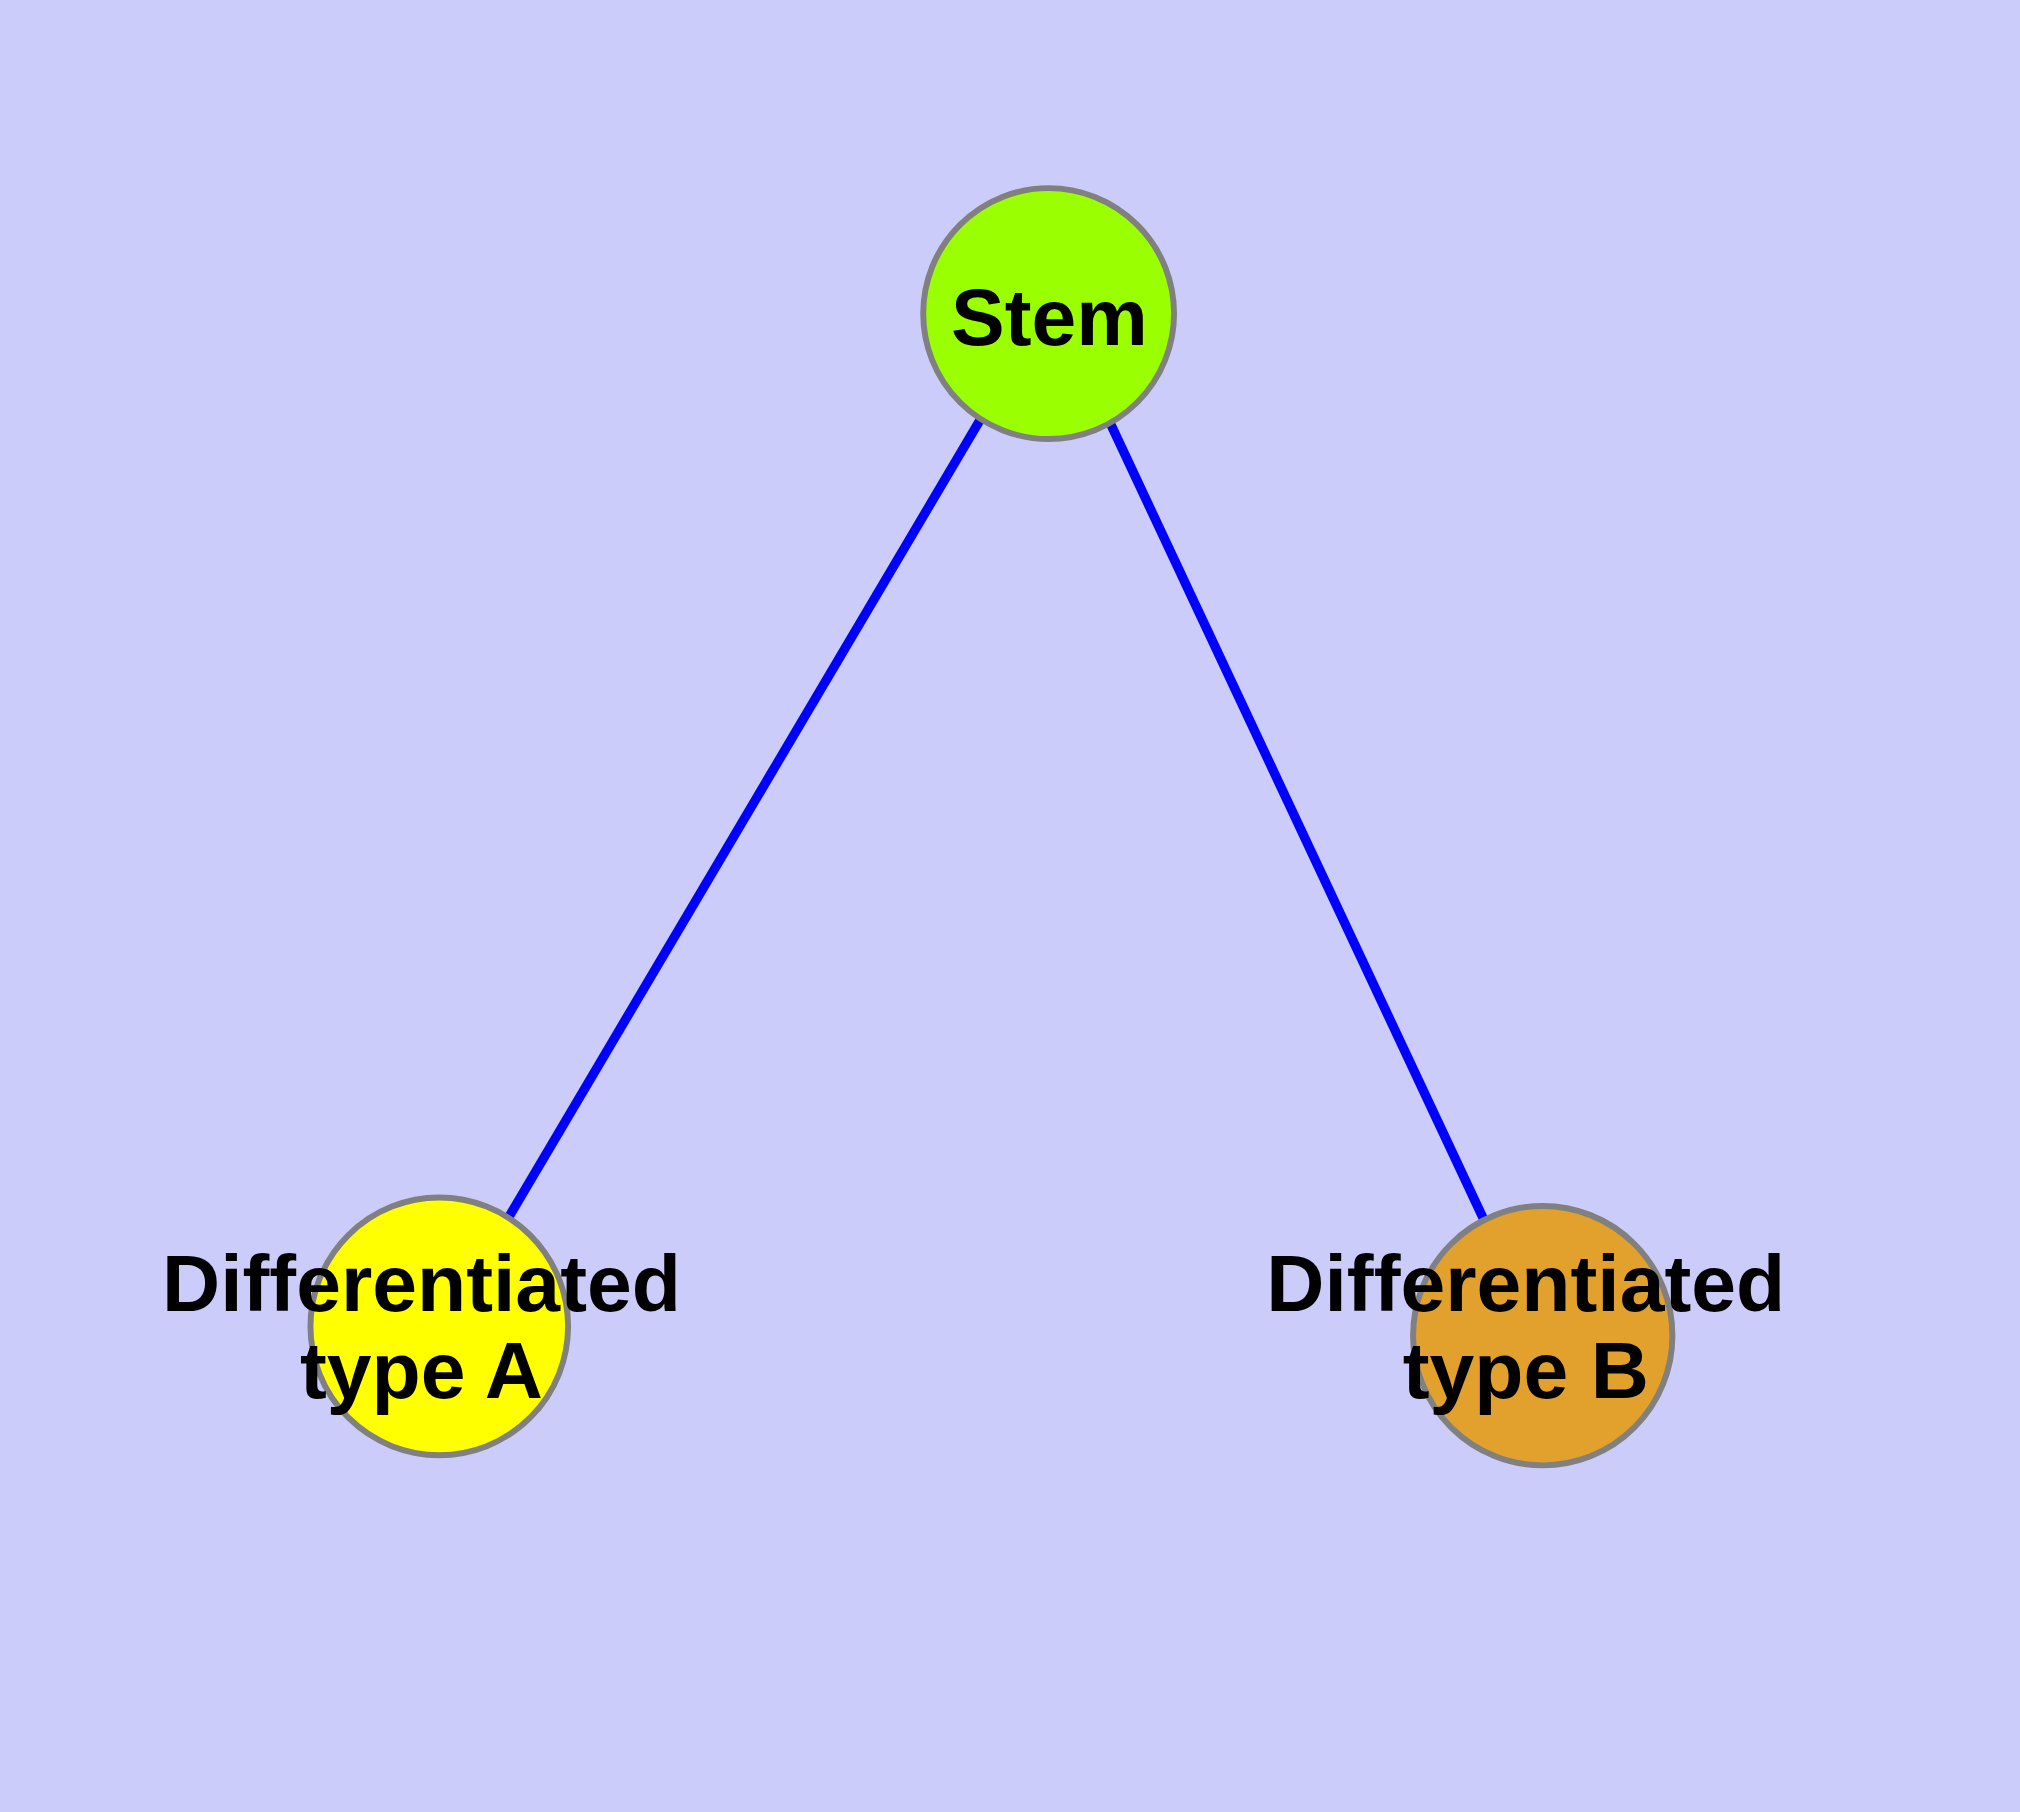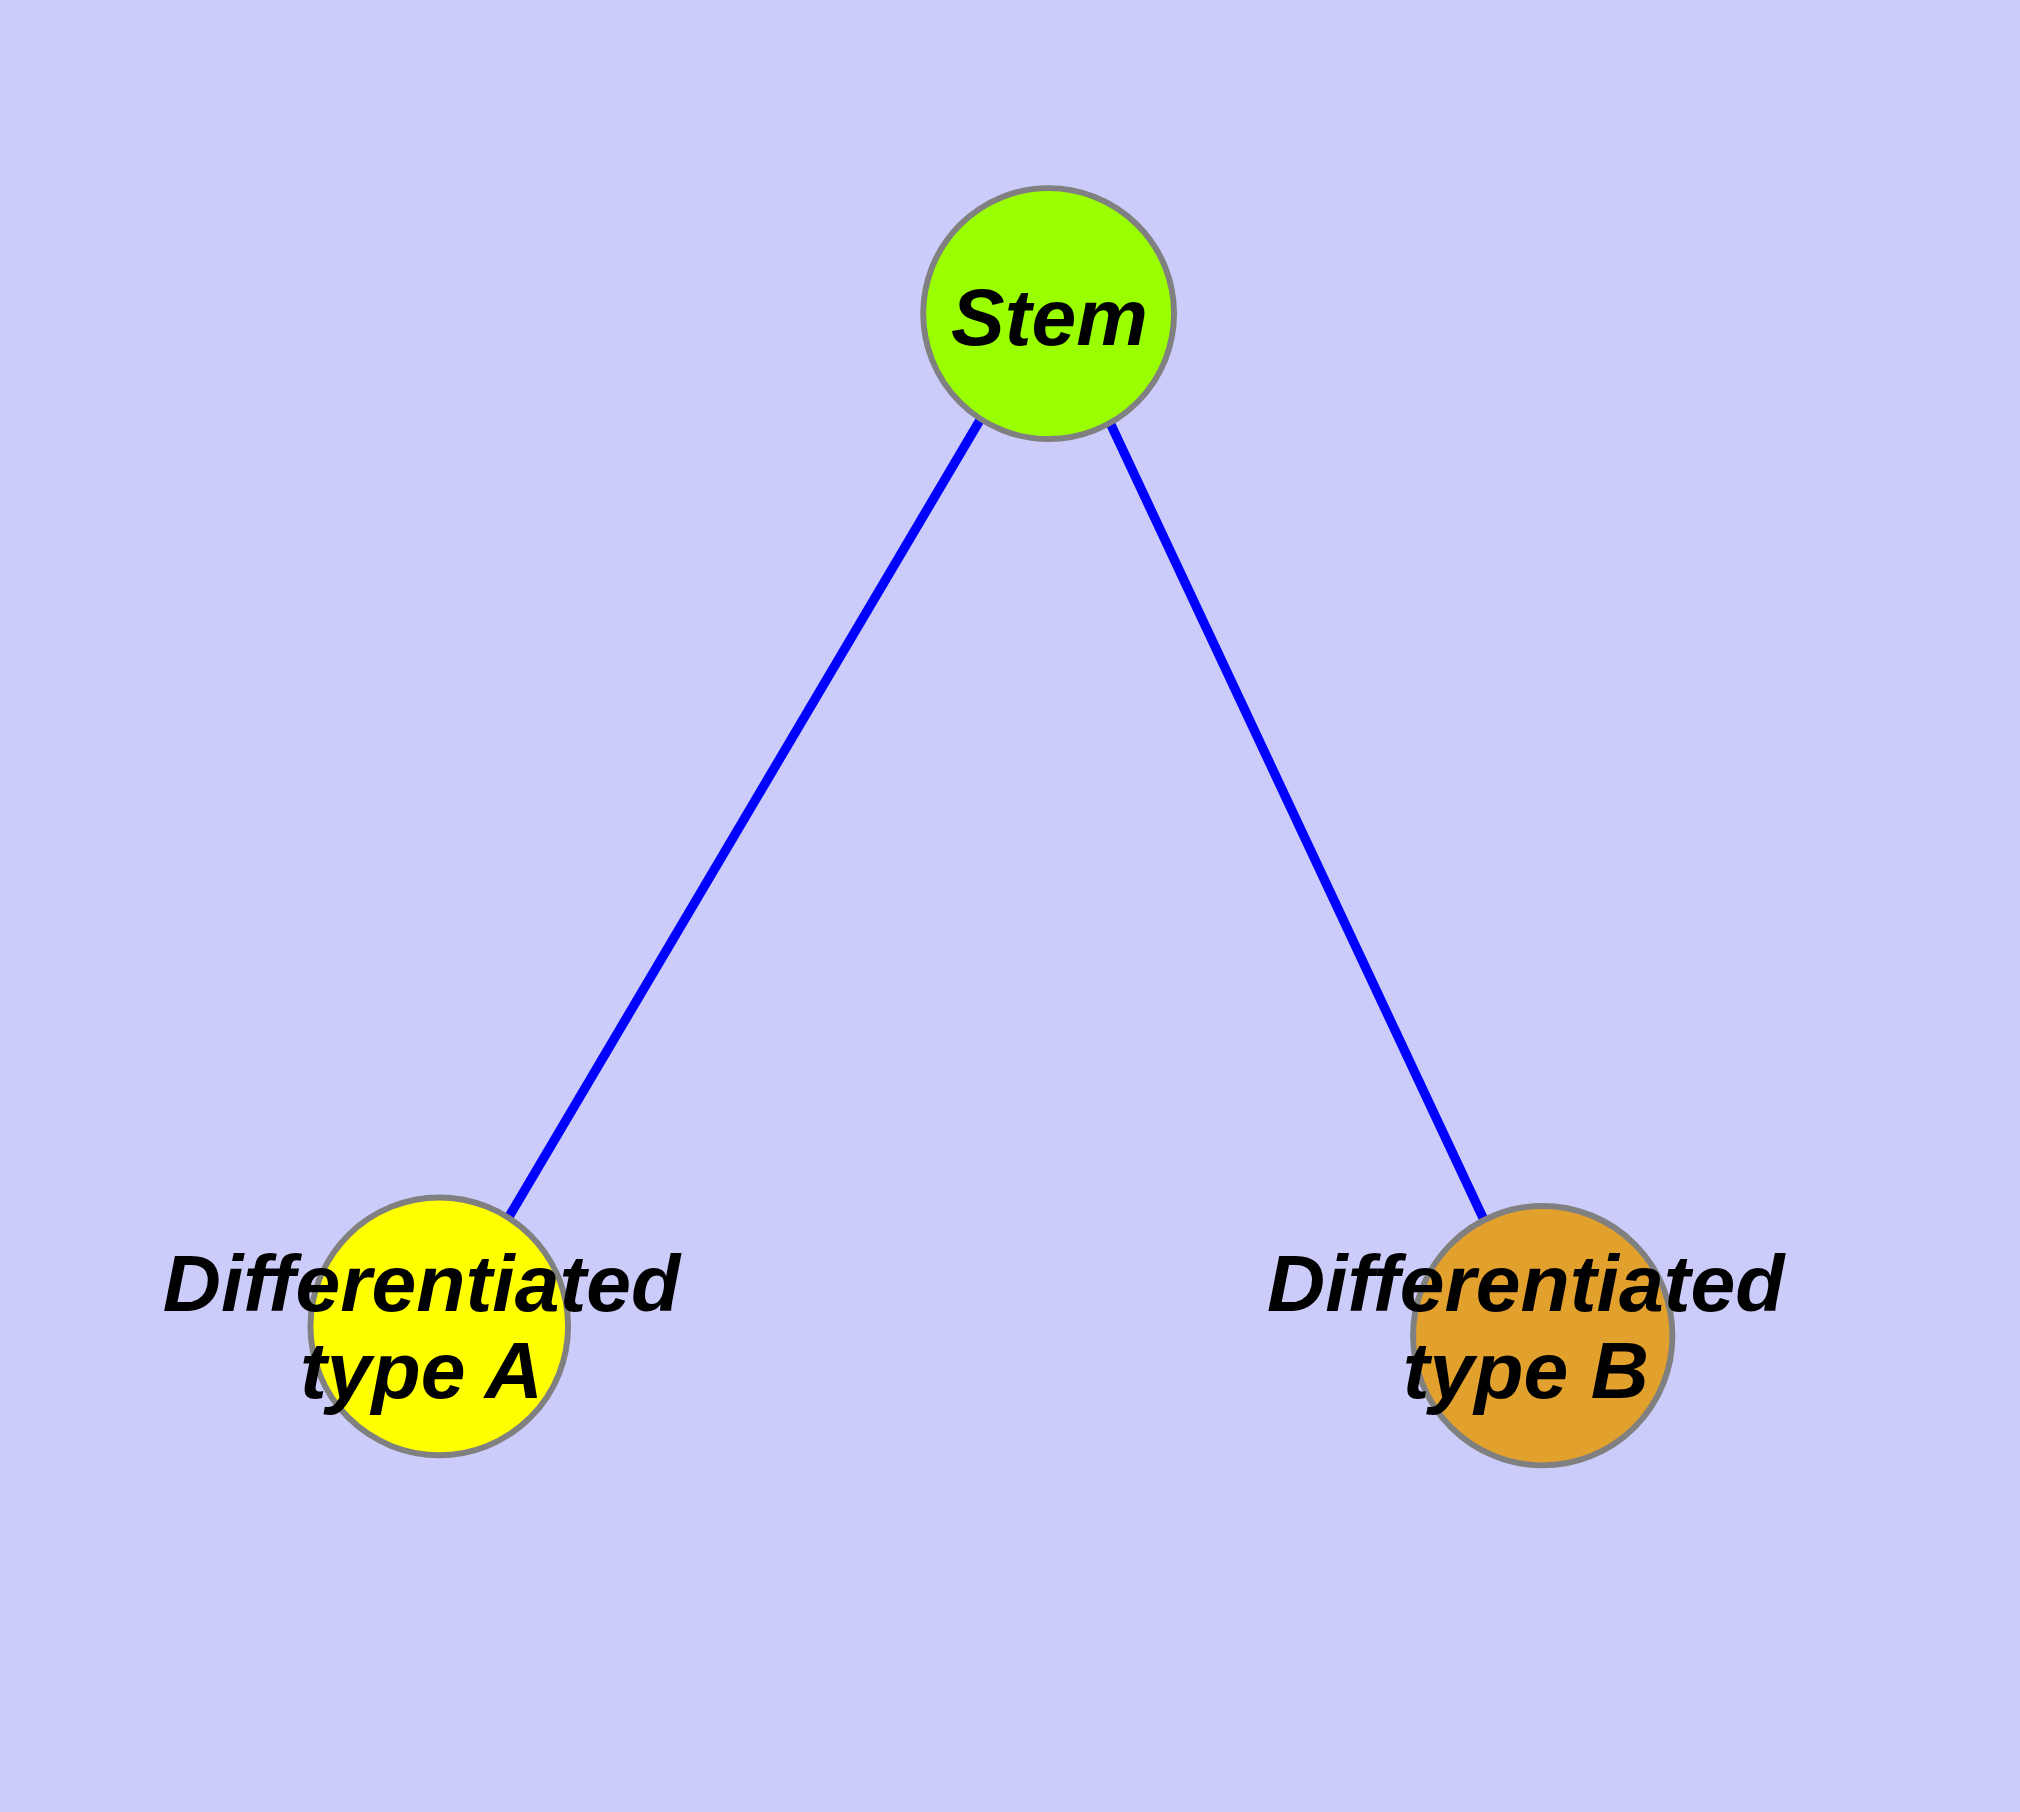--- a/index.html
+++ b/index.html
@@ -39,21 +39,21 @@
     font-size: 95px;
     fill: #000000;
     text-anchor: middle;
     dominant-baseline: alphabetic;
     paint-order: normal;
   }
 </style>
 </head>
 <body>
 
-<div id="canvas" style="background: rgb(204, 204, 250); font-style: italic;">
+<div id="canvas" style="background: rgb(204, 204, 250);">
   <svg id="graph-svg" viewBox="0 0 2384 2138">
 
     <g>
       <line class="edge-line" x1="1157" y1="494" x2="600" y2="1436" stroke="#0000ff"></line>
       <line class="edge-line" x1="1310" y1="500" x2="1750" y2="1438" stroke="#0000ff"></line>
     </g>
 
     <g>
 
       <g>

